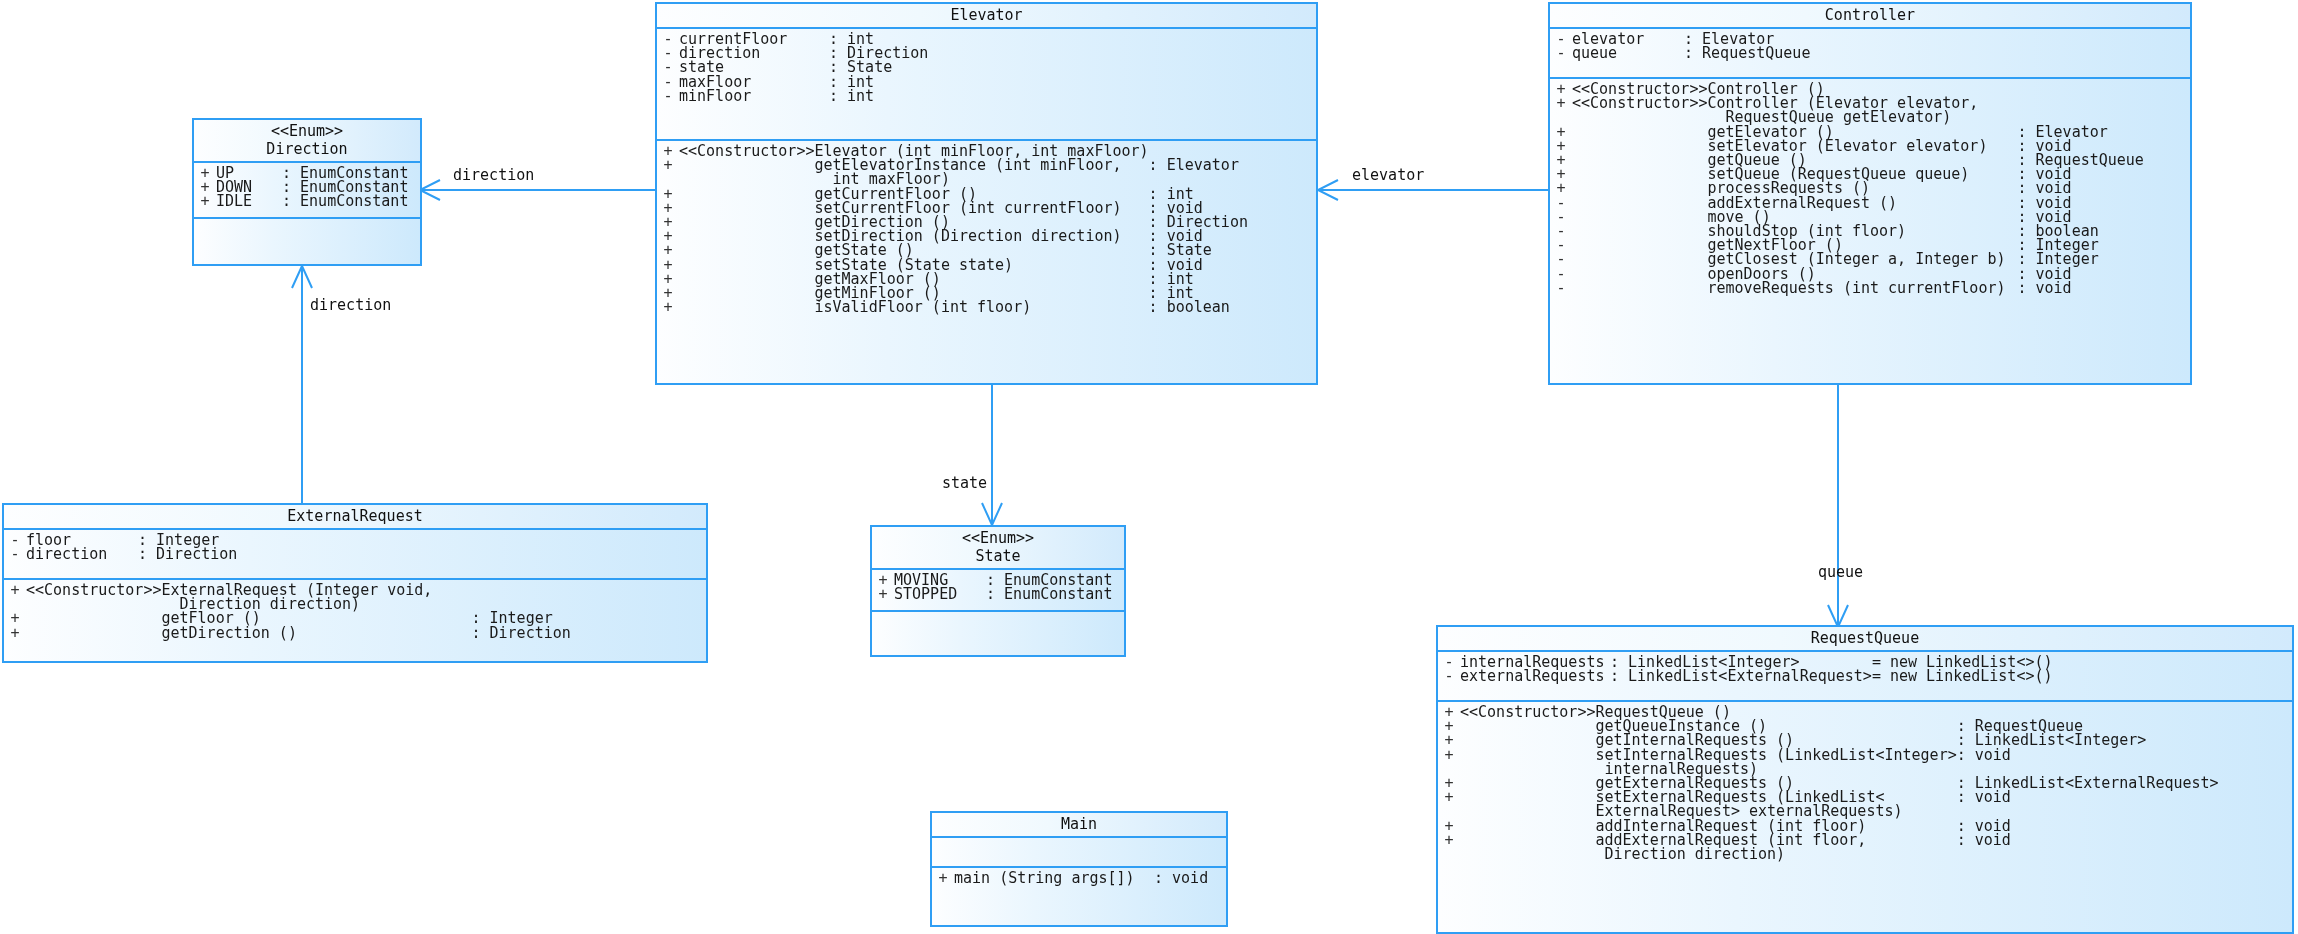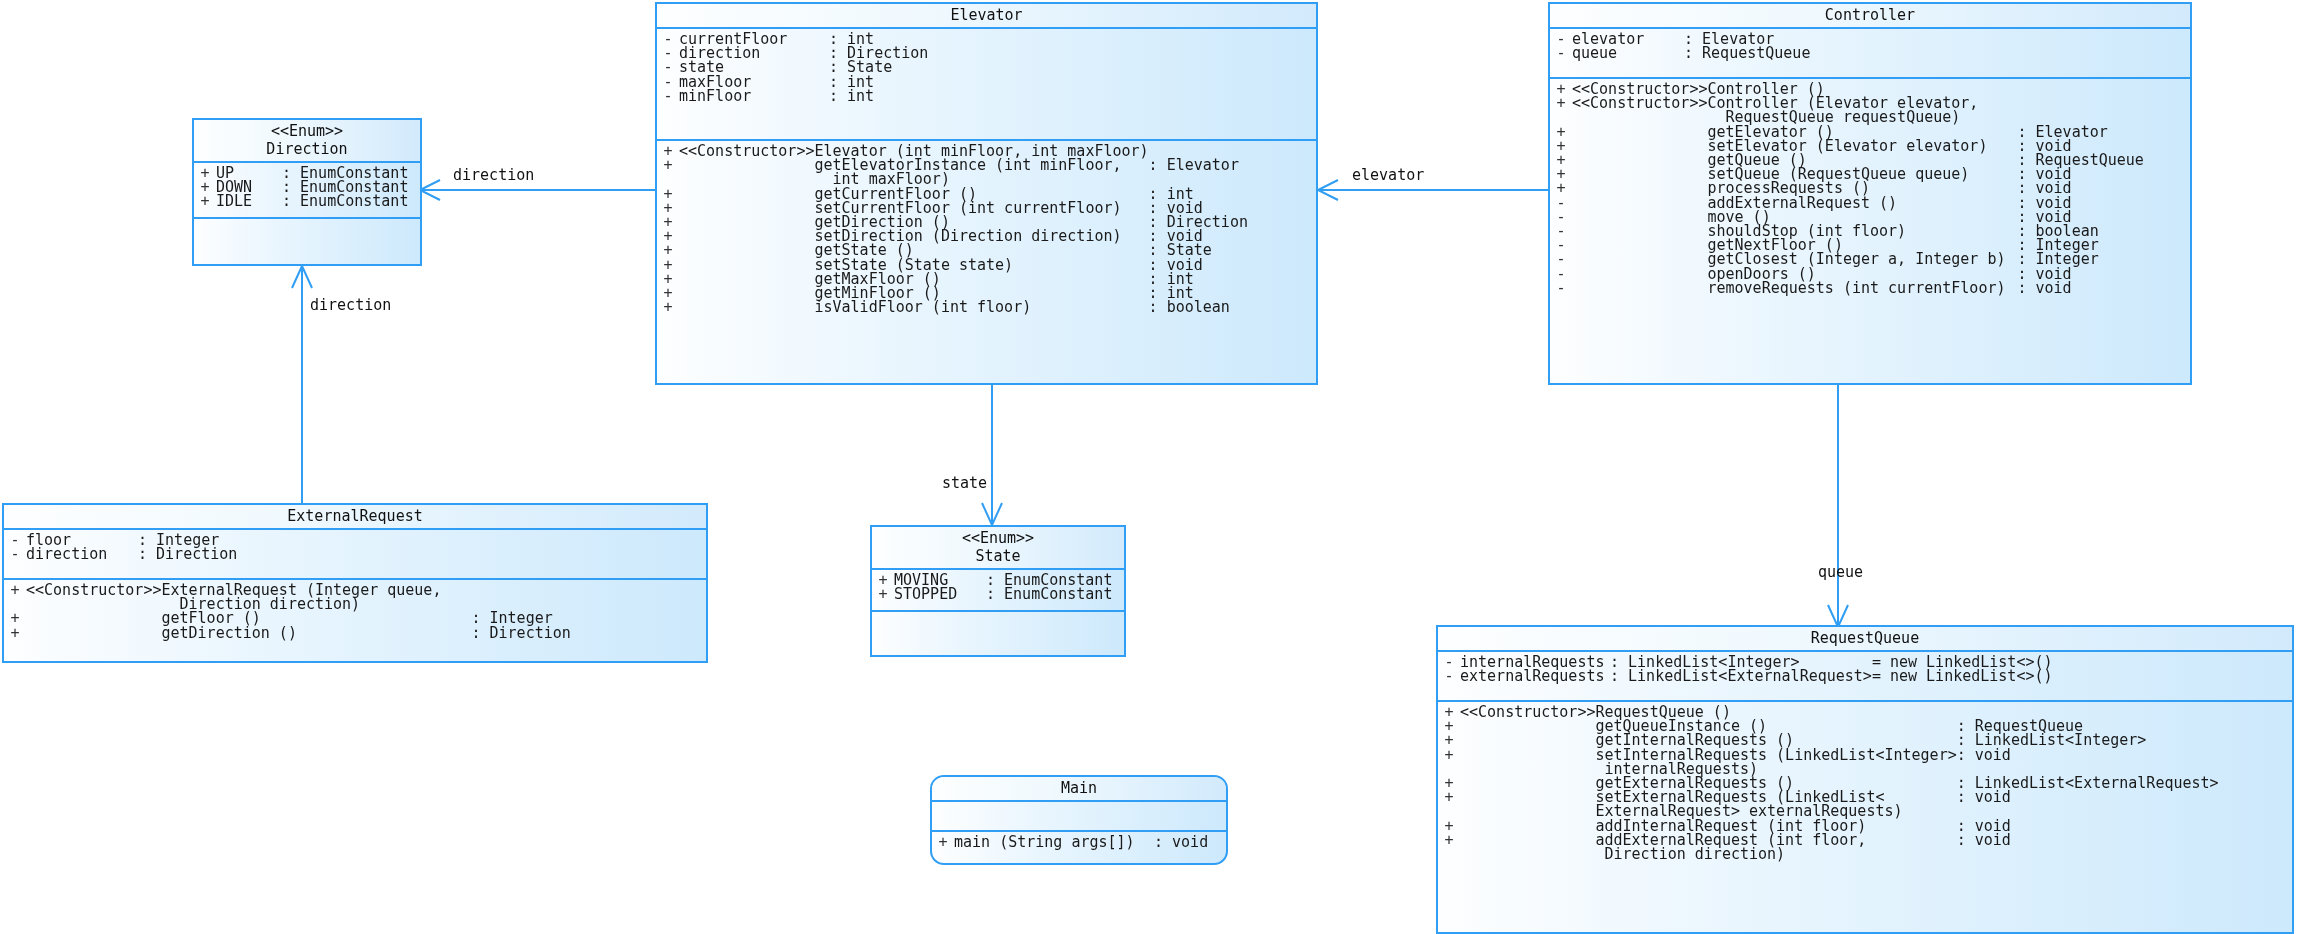--- a/index.html
+++ b/index.html
@@ -267,21 +267,21 @@
             </tr>
             <tr class="member-row">
               <td class="vis">+</td>
               <td class="stereo" style="width: 128px;">&lt;&lt;Constructor&gt;&gt;</td>
               <td class="sig" style="width: 310px;">Controller (Elevator elevator,</td>
               <td class="type"></td>
             </tr>
             <tr class="member-row cont-row">
               <td class="vis"></td>
               <td class="stereo" style="width: 128px;"></td>
-              <td class="sig" style="width: 310px;">  RequestQueue requestQueue)</td>
+              <td class="sig" style="width: 310px;">  RequestQueue getElevator)</td>
               <td class="type"></td>
             </tr>
             <tr class="member-row">
               <td class="vis">+</td>
               <td class="stereo" style="width: 128px;"></td>
               <td class="sig" style="width: 310px;">getElevator ()</td>
               <td class="type">: Elevator</td>
             </tr>
             <tr class="member-row">
               <td class="vis">+</td>
@@ -426,21 +426,21 @@
             </tr>
           </tbody>
       </table>
     </div>
     <div class="uml-section">
       <table class="members">
         <tbody>
             <tr class="member-row">
               <td class="vis">+</td>
               <td class="stereo" style="width: 128px;">&lt;&lt;Constructor&gt;&gt;</td>
-              <td class="sig" style="width: 310px;">ExternalRequest (Integer queue,</td>
+              <td class="sig" style="width: 310px;">ExternalRequest (Integer void,</td>
               <td class="type"></td>
             </tr>
             <tr class="member-row cont-row">
               <td class="vis"></td>
               <td class="stereo" style="width: 128px;"></td>
               <td class="sig" style="width: 310px;">  Direction direction)</td>
               <td class="type"></td>
             </tr>
             <tr class="member-row">
               <td class="vis">+</td>
@@ -548,21 +548,21 @@
               <td class="vis"></td>
               <td class="stereo" style="width: 118px;"></td>
               <td class="sig" style="width: 330px;"> Direction direction)</td>
               <td class="type"></td>
             </tr>
           </tbody>
       </table>
     </div>
   </div>
 
-  <div class="uml-class" style="left:930px; top:775px; width:298px; height:90px;border-radius:14px;">
+  <div class="uml-class" style="left:930px; top:811px; width:298px; height:116px;">
     <div class="uml-header">
       <span>Main</span>
     </div>
     <div class="uml-section empty" style="height:28px;"></div>
     <div class="uml-section">
       <table class="members">
         <tbody>
             <tr class="member-row">
               <td class="vis">+</td>
               <td class="stereo" style="width: 0px;"></td>

